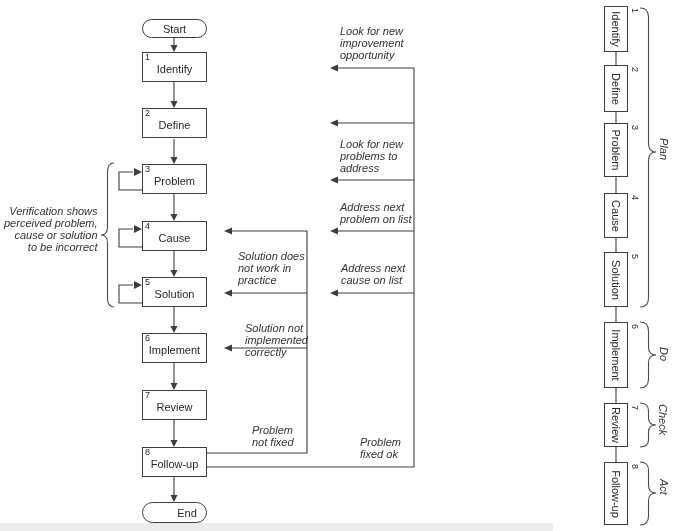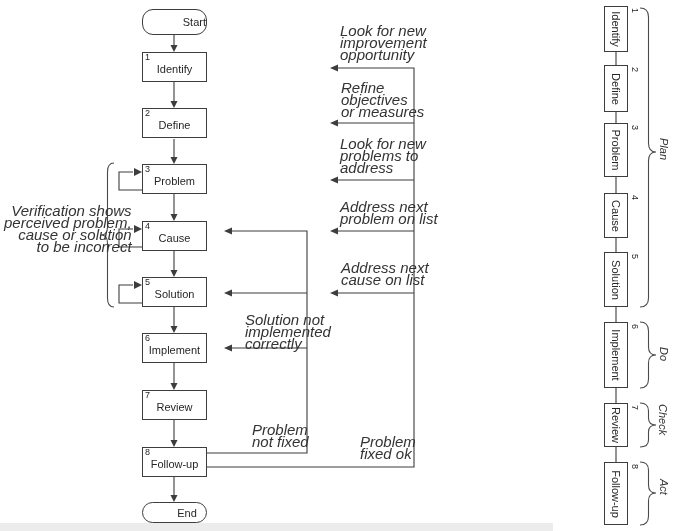--- a/index.html
+++ b/index.html
@@ -15,21 +15,21 @@
   }
   .flabel{font-size:11px;color:#262626;padding-top:3px;white-space:nowrap;}
   .fnum{position:absolute;top:0px;left:2px;font-size:9px;line-height:9px;color:#262626;}
   .term{
     position:absolute;left:142px;width:65px;border:1px solid #3d3d3d;background:#fff;
     box-sizing:border-box;border-radius:11px;display:flex;align-items:center;justify-content:center;
     font-size:11px;color:#262626;
   }
   
   .ann{
-    position:absolute;font-size:15px;line-height:12px;font-style:italic;color:#333;
+    position:absolute;font-size:11px;line-height:12px;font-style:italic;color:#333;
     white-space:pre-line;
   }
   
   .rbox{
     position:absolute;left:604px;width:24px;border:1px solid #3d3d3d;background:#fff;
     box-sizing:border-box;display:flex;align-items:center;justify-content:center;overflow:visible;
   }
   .rlabel{font-size:11px;color:#262626;white-space:nowrap;display:inline-block;transform:rotate(90deg);}
   .rnum{
     position:absolute;font-size:9px;line-height:10px;color:#262626;white-space:nowrap;
@@ -80,21 +80,21 @@
            M224 293 L232 289.5 L232 296.5 Z
            M224 348 L232 344.5 L232 351.5 Z"></path>
       <path d="M330 68 L338 64.5 L338 71.5 Z
            M330 123 L338 119.5 L338 126.5 Z
            M330 180 L338 176.5 L338 183.5 Z
            M330 231 L338 227.5 L338 234.5 Z
            M330 293 L338 289.5 L338 296.5 Z"></path>
     </g>
   </svg>
 
-  <div class="term" style="top:9px;height:26px;justify-content:flex-end;">
+  <div class="term" style="top:19px;height:19px;">
       <span>Start</span>
     </div>
 
   <div class="fbox" style="top:52px;">
     <span class="fnum">1</span>
     <span class="flabel">Identify</span>
   </div>
   <div class="fbox" style="top:108px;">
     <span class="fnum">2</span>
     <span class="flabel">Define</span>
@@ -126,32 +126,32 @@
 
   <div class="term" style="top:502px;height:21px;padding-left:25px;">
       <span>End</span>
     </div>
 
   <div class="ann" style="left:4px;top:205px;text-align:right;">Verification shows
 perceived problem,
 cause or solution
 to be incorrect</div>
 
-  <div class="ann" style="left:245px;top:314px;font-style:italic;">Solution not
+  <div class="ann" style="left:238px;top:250px;">Solution does
+not work in
+practice</div>
+  <div class="ann" style="left:245px;top:322px;font-style:italic;">Solution not
 implemented
 correctly</div>
   <div class="ann" style="left:252px;top:424px;">Problem
 not fixed</div>
 
   <div class="ann" style="left:340px;top:25px;">Look for new
 improvement
 opportunity</div>
-  <div class="ann" style="left:341px;top:82px;">Refine
-objectives
-or measures</div>
   <div class="ann" style="left:340px;top:138px;">Look for new
 problems to
 address</div>
   <div class="ann" style="left:340px;top:201px;">Address next
 problem on list</div>
   <div class="ann" style="left:341px;top:262px;">Address next
 cause on list</div>
   <div class="ann" style="left:360px;top:436px;">Problem
 fixed ok</div>
 

